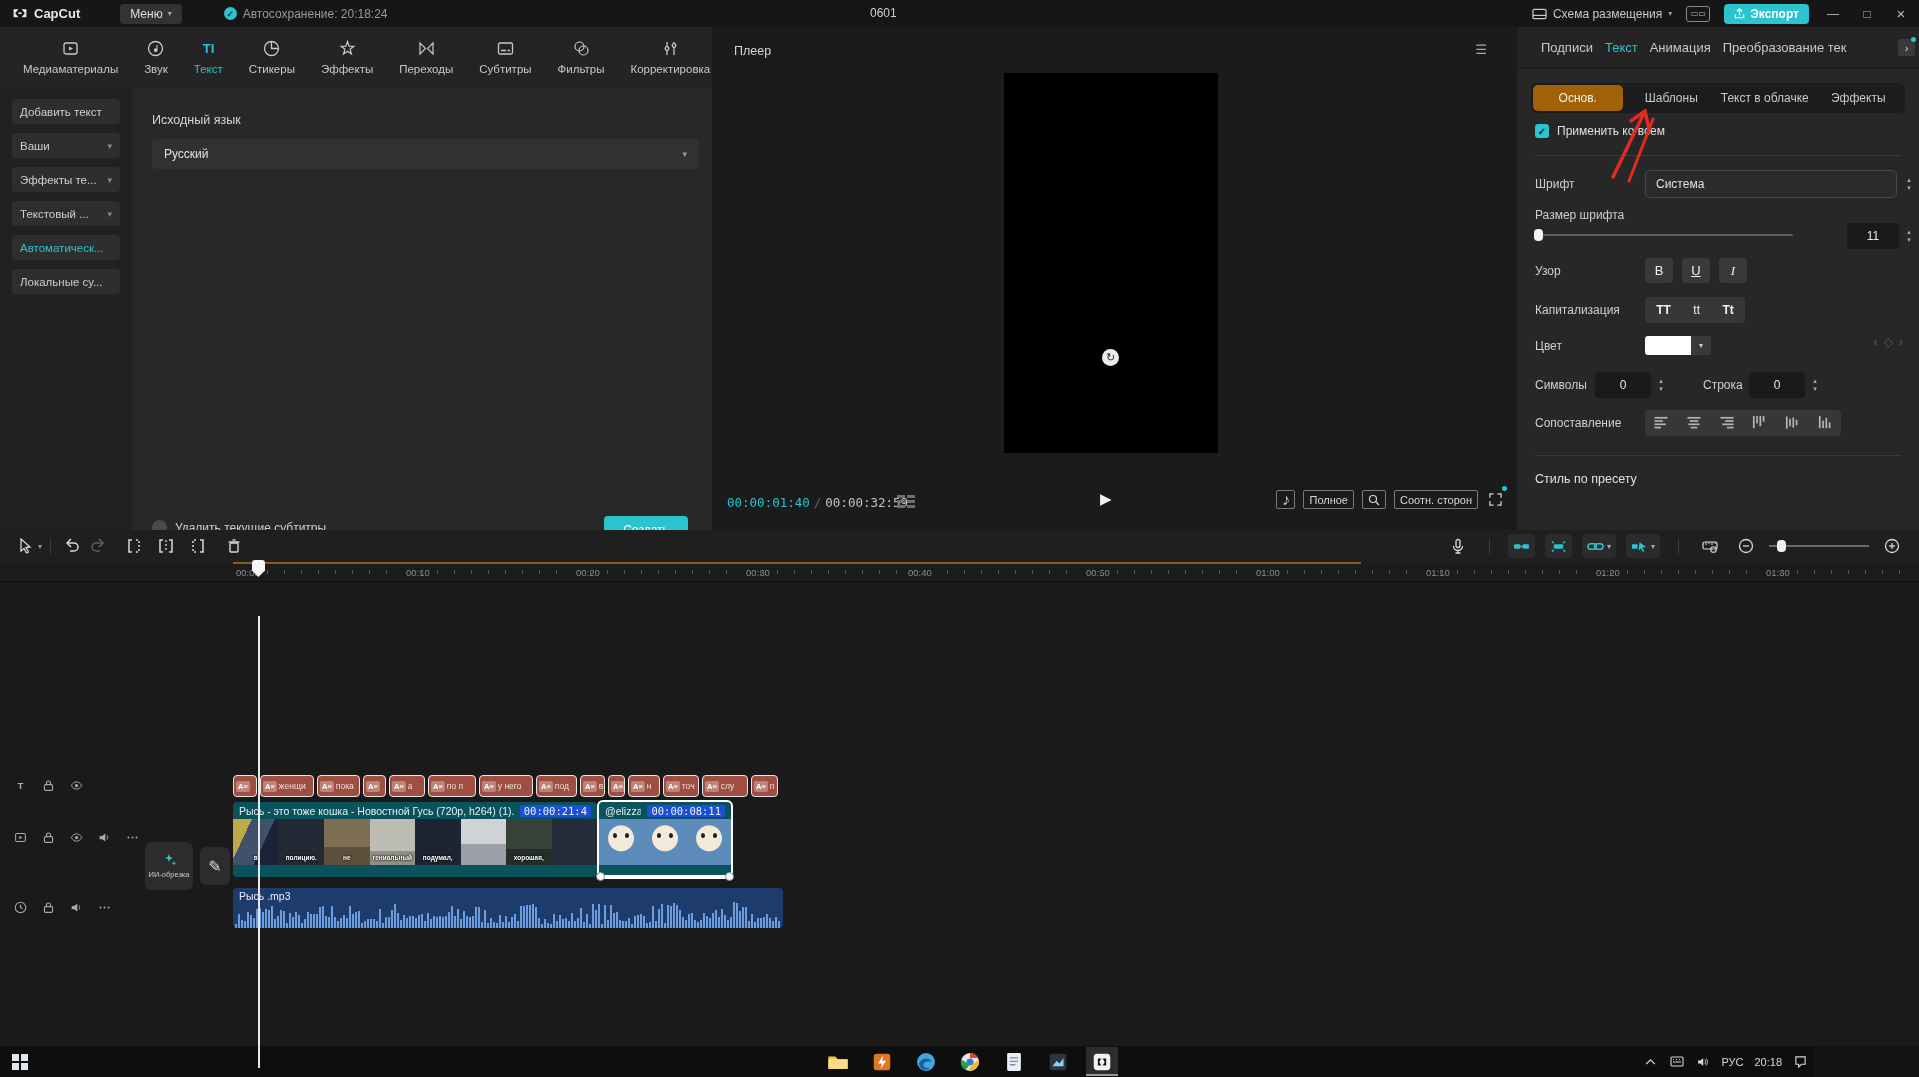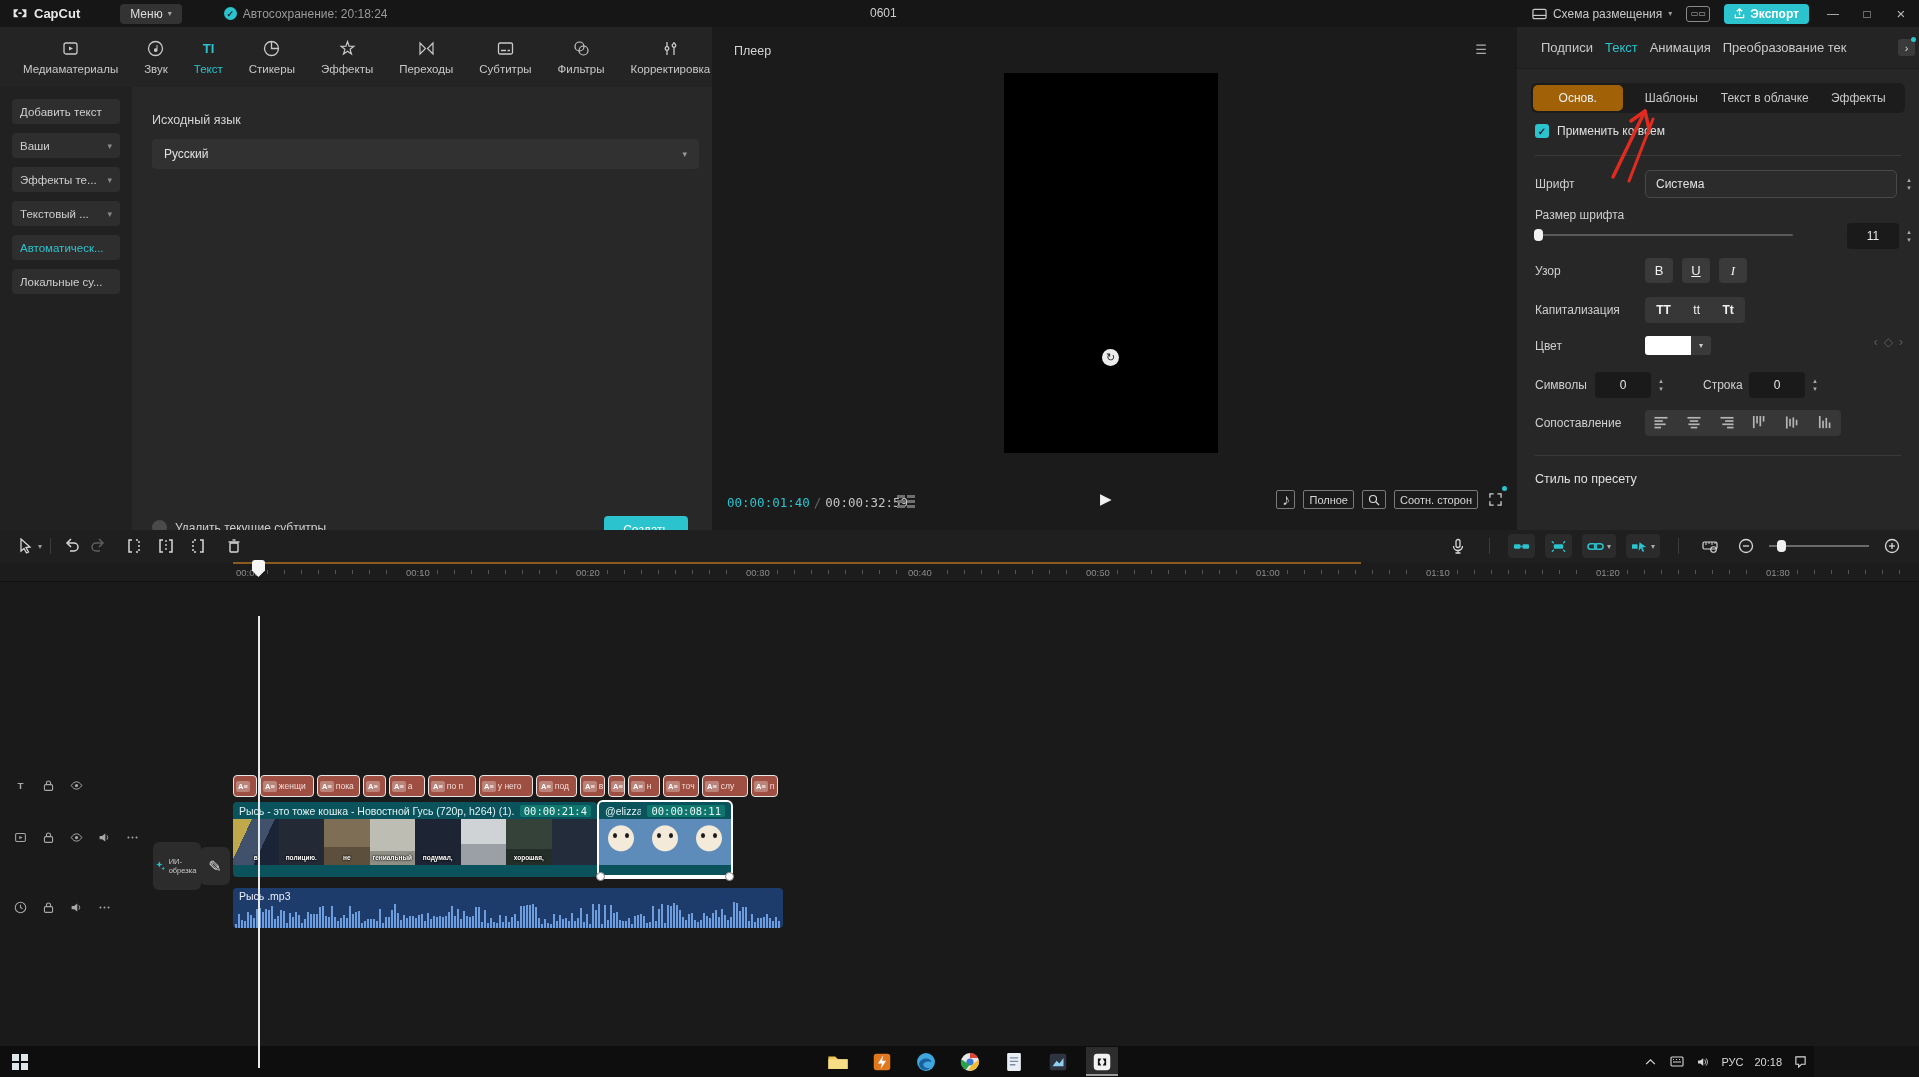--- a/index.html
+++ b/index.html
@@ -104,31 +104,31 @@
   .tl-right { position:absolute; right:14px; display:flex; align-items:center; gap:10px; }
   .zoom-slider { width:100px; height:2px; background:#6a6a6a; position:relative; }
   .zoom-slider .zh { position:absolute; left:8px; top:-5px; width:9px; height:12px; border-radius:4px; background:#f0f0f0; }
   .ruler { position:absolute; left:0; top:32px; width:1919px; height:20px; background:#1c1c1c; border-bottom:1px solid #111; }
   .ruler-used { position:absolute; left:233px; top:0; width:1128px; height:2px; background:#8a5a1e; }
   .r-label { position:absolute; top:5px; font-size:9.5px; color:#8c8c8c; }
   .r-tick { position:absolute; top:8px; width:1px; height:4px; background:#555; }
   .tracks { position:absolute; left:0; top:52px; width:1919px; height:464px; }
   .th-ico { position:absolute; color:#a8a8a8; width:16px; height:16px; }
   .th-ico svg { width:13px; height:13px; }
-  .ai-crop { position:absolute; left:145px; top:260px; width:48px; height:48px; background:#2c2c2c; border-radius:6px; display:flex; flex-direction:row; align-items:center; justify-content:center; gap:3px;margin-left:8px; }
+  .ai-crop { position:absolute; left:145px; top:260px; width:48px; height:48px; background:#2c2c2c; border-radius:6px; display:flex; flex-direction:column; align-items:center; justify-content:center; gap:3px; }
   .ai-crop .lbl { font-size:7.5px; color:#c9c9c9; }
   .pencil-btn { position:absolute; left:200px; top:265px; width:30px; height:38px; background:#2c2c2c; border-radius:6px; display:flex; align-items:center; justify-content:center; color:#ddd; }
   .text-track { position:absolute; left:233px; top:193px; height:22px; display:flex; gap:3px; }
   .tseg { height:22px; background:#9e4f42; border:1.5px solid #e6e6e6; border-radius:4px; display:flex; align-items:center; gap:2px; padding:0 2px; overflow:hidden; }
   .tseg .badge { background:rgba(255,255,255,.3); border-radius:2px; color:#fff; font-size:7.5px; font-weight:bold; padding:1px 2px; white-space:nowrap; }
   .tseg .tl { color:#f3ded9; font-size:8.5px; white-space:nowrap; }
   .clip { position:absolute; top:220px; height:75px; background:#0b535c; border-radius:4px; overflow:hidden; }
   .clip-head { height:17px; display:flex; align-items:center; gap:6px; padding:0 6px; }
   .clip-title { font-size:10.5px; color:#dff3f4; white-space:nowrap; overflow:hidden; flex:1; }
-  .clip-dur { font-size:10.5px; color:#eaf7f8; background:#0f766e; padding:0 4px; border-radius:2px; white-space:nowrap; }
+  .clip-dur { font-size:10.5px; color:#eaf7f8; background:#1d4ed8; padding:0 4px; border-radius:2px; white-space:nowrap; }
   .thumbs { display:flex; height:46px; }
   .thumb { height:46px; position:relative; flex-shrink:0; }
   .thumb .cap { position:absolute; left:0; right:0; bottom:4px; text-align:center; color:#fff; font-size:6.5px; font-weight:bold; text-shadow:0 0 2px #000,0 0 2px #000; }
   .clip2 { outline:2px solid #fff; }
   .clip2-handles { position:absolute; left:599px; top:293px; width:132px; height:2px; background:#fff; }
   .clip2-handles::before,.clip2-handles::after { content:""; position:absolute; top:-3px; width:7px; height:7px; border-radius:50%; background:#fff; border:1px solid #888; }
   .clip2-handles::before { left:-3px; } .clip2-handles::after { right:-3px; }
   .audio-clip { position:absolute; left:233px; top:306px; width:550px; height:40px; background:#1e3c6b; border-radius:4px; overflow:hidden; }
   .audio-label { position:absolute; left:6px; top:2px; font-size:10.5px; color:#e8eefa; z-index:2; }
   .wave { position:absolute; left:0; bottom:0; width:100%; height:30px; display:flex; align-items:flex-end; gap:1px; padding:0 2px; }

